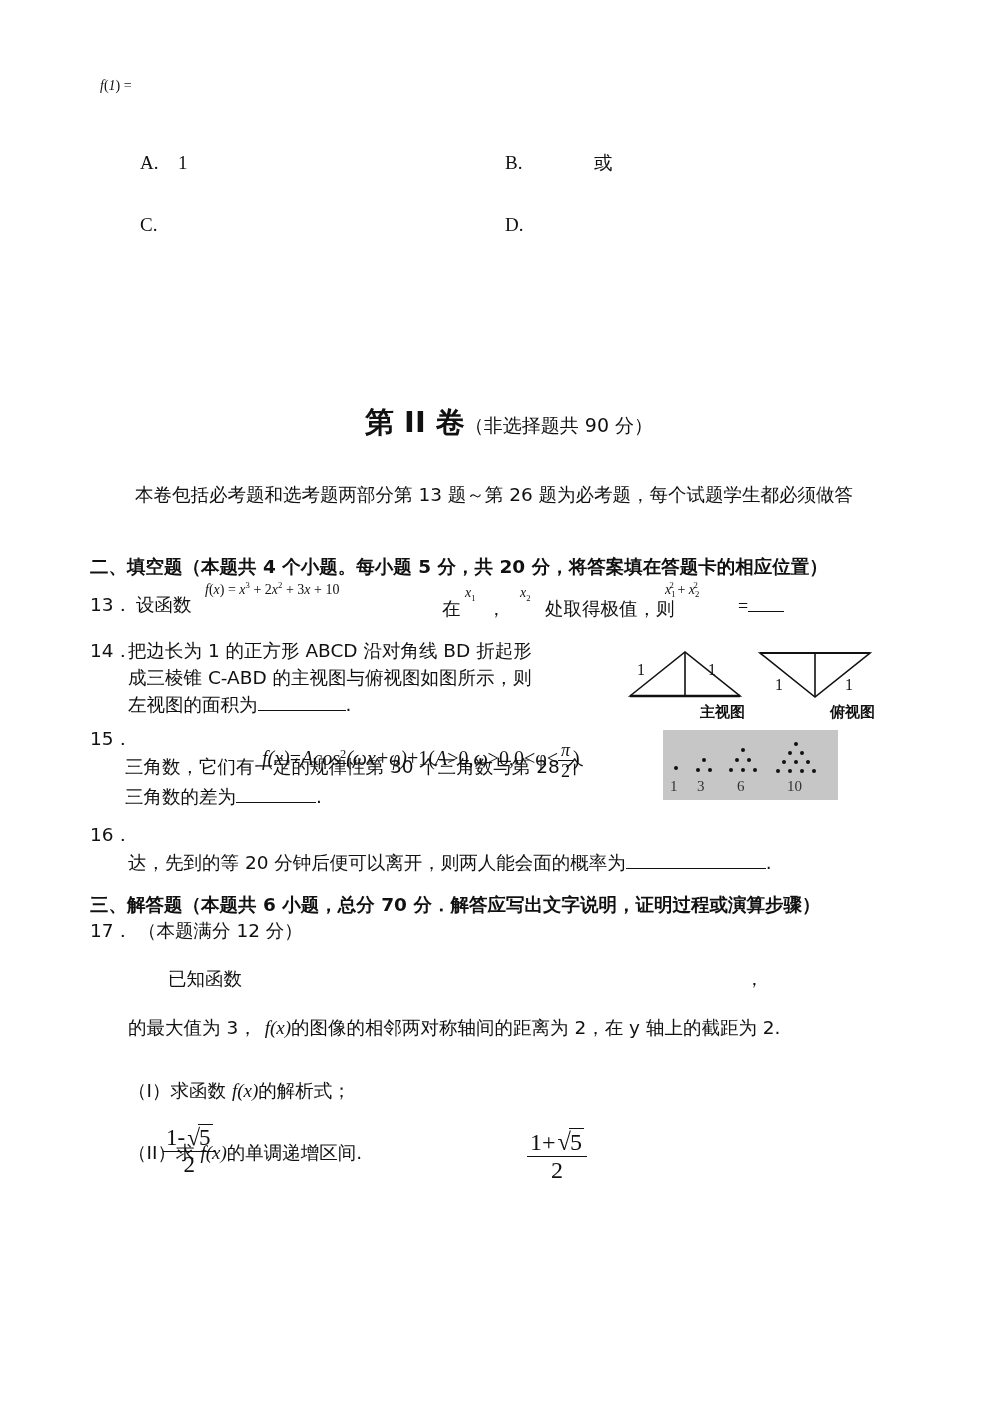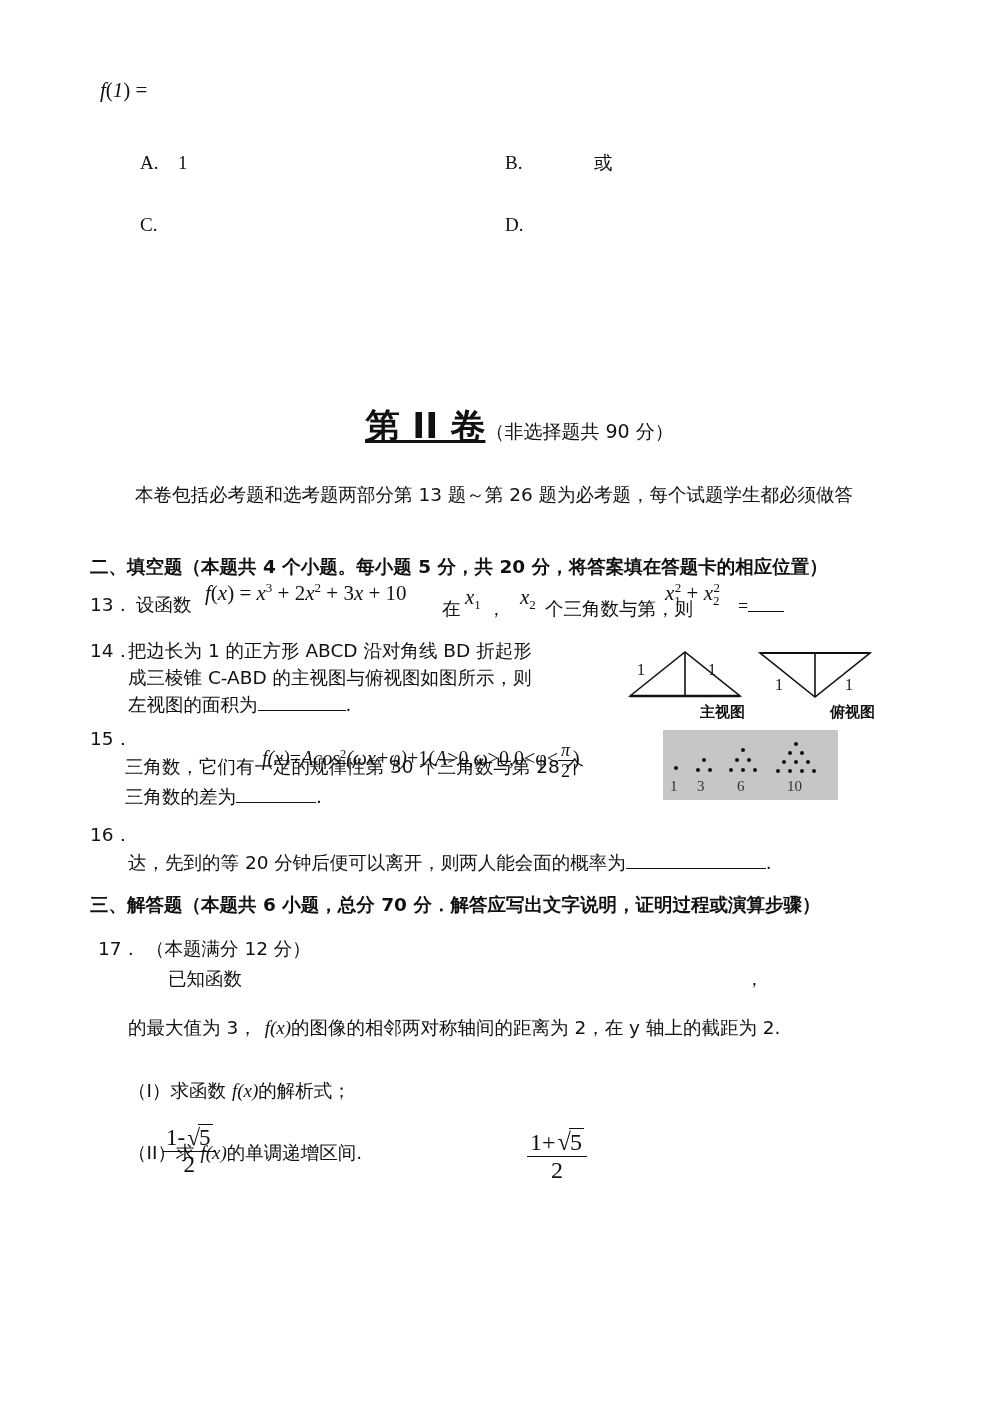--- a/index.html
+++ b/index.html
@@ -20,21 +20,21 @@
   }
   .abs { position: absolute; }
 
   
   .txt { font-size: 19px; line-height: 1.55; white-space: nowrap; }
   .cn  { font-family: "DejaVu Sans", "Liberation Sans", sans-serif; font-size: 18.5px; }
   .serif { font-family: "Liberation Serif", "DejaVu Serif", serif; }
   .bold { font-weight: bold; margin-top: 10px; }
 
   
-  .math { font-family: "Liberation Serif","DejaVu Serif",serif; font-size: 21px; white-space: nowrap; }
+  .math { font-family: "Liberation Serif","DejaVu Serif",serif; font-size: 14px; white-space: nowrap; }
   .mi { font-style: italic; }
   sup.n { font-size: 0.62em; vertical-align: super; font-style: normal; }
   sub.n { font-size: 0.62em; vertical-align: sub; font-style: normal; }
 
   
   .frac {
     display: inline-block;
     vertical-align: middle;
     text-align: center;
     font-size: 22px;
@@ -43,21 +43,21 @@
   .frac .num { display: block; padding: 0 3px; }
   .frac .den { display: block; border-top: 1.6px solid #111; padding: 0 3px; }
   .frac.small { font-size: 18px; }
 
   
   .rad { display: inline-block; position: relative; padding-left: 2px; }
   .rad .sign { font-size: 1.02em; }
   .rad .body { border-top: 1.5px solid #111; padding: 0 2px 0 1px; display: inline-block; margin-left: -2px; }
 
   
-  .volume-title { font-family: "DejaVu Sans","Liberation Sans",sans-serif; font-weight: bold; font-size: 35px; text-decoration: underline; }
+  .volume-title { font-family: "DejaVu Sans","Liberation Sans",sans-serif; font-weight: bold; font-size: 29px; }
   .volume-sub   { font-family: "DejaVu Sans","Liberation Sans",sans-serif; font-size: 19px; }
 
   
   .blank { display: inline-block; border-bottom: 1.8px solid #111; height: 0.95em; vertical-align: baseline; }
 
   
   #artifact-box { background: #c6c6c6; }
 
   
   .dotfig { position: relative; }
@@ -125,21 +125,21 @@
     + 2<span class="mi">x</span><sup class="n">2</sup> + 3<span class="mi">x</span> + 10
   </div>
   <div class="abs cn" style="left:442px; top:596px;">在</div>
   <div class="abs math" style="left:465px; top:585px;">
     <span class="mi">x</span><sub class="n">1</sub>
   </div>
   <div class="abs cn" style="left:487px; top:596px;">，</div>
   <div class="abs math" style="left:520px; top:585px;">
     <span class="mi">x</span><sub class="n">2</sub>
   </div>
-  <div class="abs cn" style="left:545px; top:596px;">个三角数与第，则</div>
+  <div class="abs cn" style="left:545px; top:596px;">处取得极值，则</div>
   <div class="abs math" style="left:665px; top:580px;">
     <span class="mi">x</span><sub class="n">1</sub><sup class="n" style="margin-left:-6px">2</sup>
     + <span class="mi">x</span><sub class="n">2</sub><sup class="n" style="margin-left:-6px">2</sup>
   </div>
   <div class="abs math" style="left:738px; top:594px; font-size:18px;">
     <span>=</span><span class="blank" style="width:36px"></span>
   </div>
 
   <div class="abs cn" style="left:90px; top:638px;">14．</div>
   <div class="abs cn" style="left:128px; top:638px;">把边长为 1 的正方形 ABCD 沿对角线 BD 折起形</div>
@@ -219,21 +219,21 @@
     <span class="mi">f(x)</span><span>=</span><span class="mi">Acos</span><sup class="n">2</sup><span class="mi">(ωx+φ)</span><span>+1(</span><span class="mi">A</span><span>&gt;0,</span><span class="mi">ω</span><span>&gt;0,</span><span>0&lt;φ&lt;</span><span class="frac small"><span class="num mi">π</span><span class="den">2</span></span><span>)</span>
   </div>
 
   <div class="abs cn" style="left:90px; top:822px;">16．</div>
   <div class="abs cn" style="left:128px; top:850px;">
     <span>达，先到的等 20 分钟后便可以离开，则两人能会面的概率为</span><span class="blank" style="width:140px"></span><span>.</span>
   </div>
 
   <div class="abs cn bold" style="left:90px; top:882px;">三、解答题（本题共 6 小题，总分 70 分．解答应写出文字说明，证明过程或演算步骤）</div>
 
-  <div class="abs cn" style="left:98px; top:918px;margin-top:18px;">
+  <div class="abs cn" style="left:90px; top:918px;">
     <span>17．</span><span style="display:inline-block;width:6px"></span><span>（本题满分 12 分）</span>
   </div>
 
   <div class="abs cn" style="left:168px; top:966px;">已知函数</div>
   <div class="abs cn" style="left:745px; top:966px;">，</div>
 
   <div class="abs cn" style="left:128px; top:1015px;">
     <span>的最大值为 3，</span><span style="display:inline-block;width:8px"></span><span class="math mi" style="font-size:19px">f(x)</span><span>的图像的相邻两对称轴间的距离为 2，在 y 轴上的截距为 2.</span>
   </div>
 

